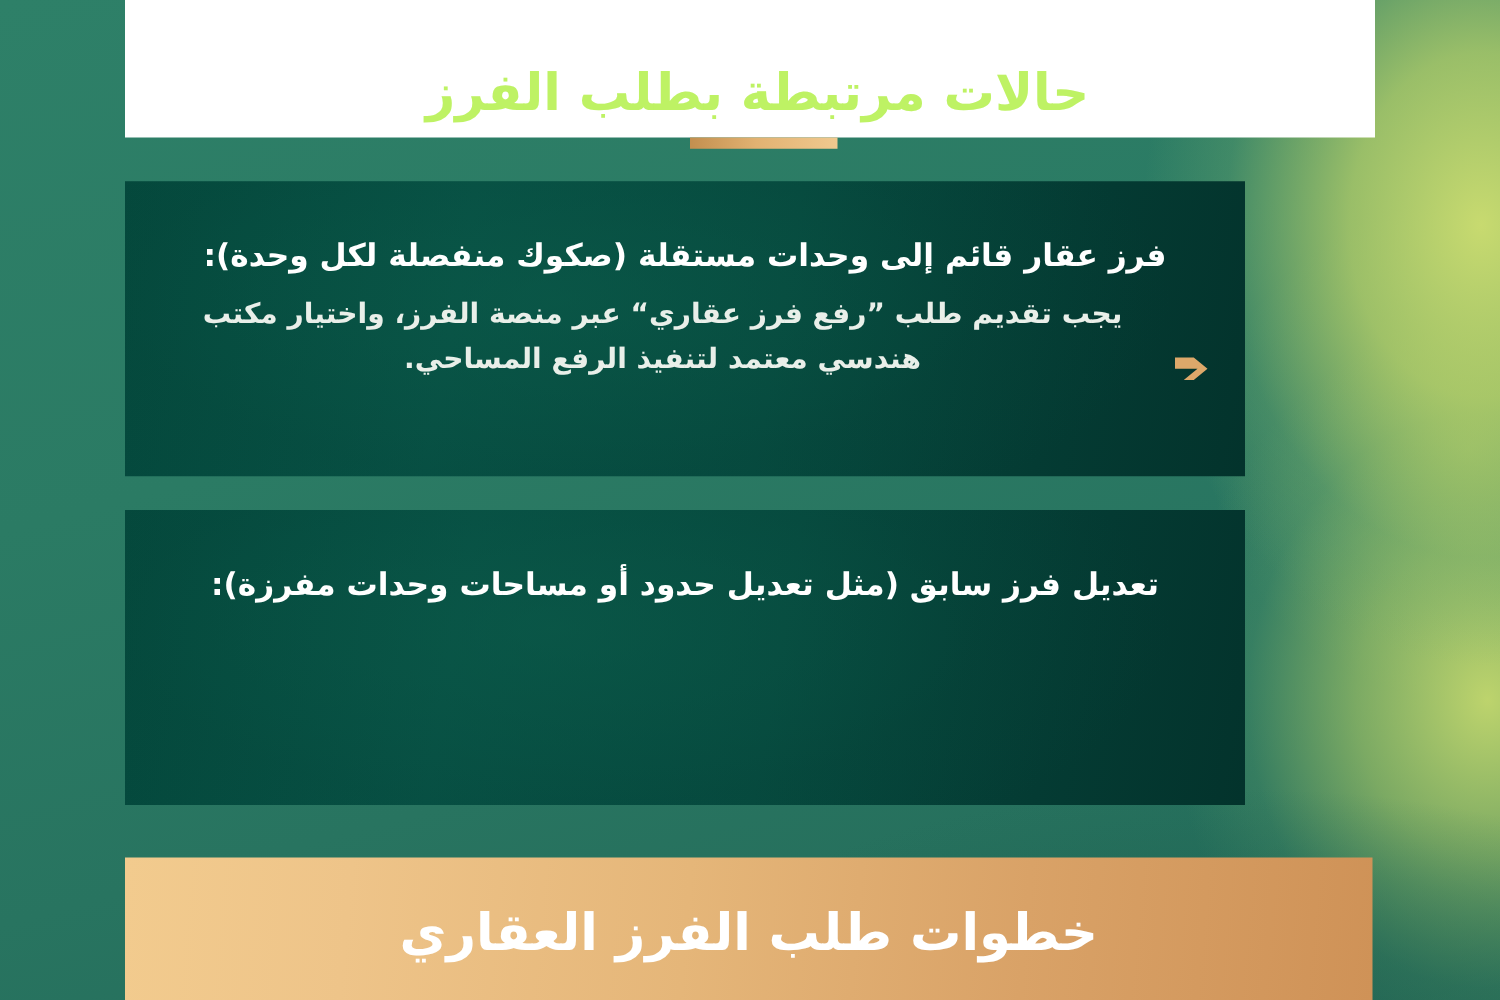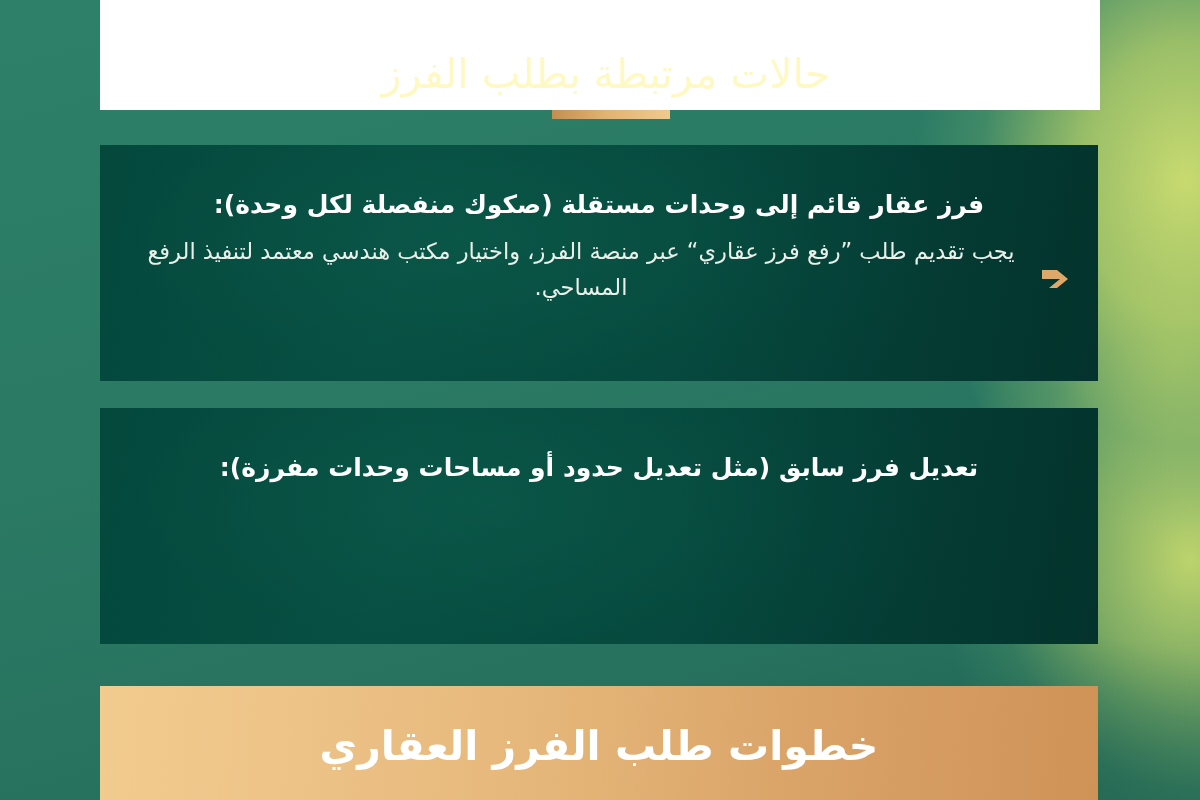--- a/index.html
+++ b/index.html
@@ -50,42 +50,42 @@
     position: absolute;
     left: 100px;
     top: 0;
     width: 1000px;
     height: 110px;
     display: flex;
     align-items: center;
     justify-content: center;
     padding-bottom: 16px;
     box-sizing: border-box;
-    color: #fef9c3;
+    color: #bef264;
     font-size: 41px;
-    font-weight: normal;
+    font-weight: bold;
     letter-spacing: -0.5px;
     text-align: center;
     white-space: nowrap;
     padding-left: 12px;
   }
   #header-rule {
     position: absolute;
     left: 552px;
     top: 110px;
     width: 118px;
     height: 9px;
     background: linear-gradient(90deg, #c28f4f 0%, #e2b272 45%, #f0c98f 100%);
   }
 
   
   .card {
     position: absolute;
     left: 100px;
-    width: 998px;
+    width: 896px;
     background:
       radial-gradient(ellipse 620px 260px at 38% 40%, rgba(12,92,74,0.55) 0%, rgba(8,76,62,0.18) 55%, rgba(4,62,52,0) 80%),
       linear-gradient(100deg, #04483c 0%, #075044 30%, #06493e 58%, #043b33 82%, #03332c 100%);
     box-sizing: border-box;
     overflow: hidden;
   }
   #card-1 { top: 145px; height: 236px; }
   #card-2 { top: 408px; height: 236px; }
 
   .card-title {
@@ -101,22 +101,23 @@
     white-space: nowrap;
   }
 
   .card-body-row {
     position: absolute;
     right: 28px;
     left: 28px;
     top: 88px;
     display: flex;
     flex-direction: row;
-    align-items: center;
+    align-items: flex-end;
     gap: 14px;
+    font-weight: bold;
   }
 
   .bullet-icon {
     flex: 0 0 auto;
     width: 30px;
     height: 26px;
     margin-top: 16px;
   }
 
   .card-body-text {

